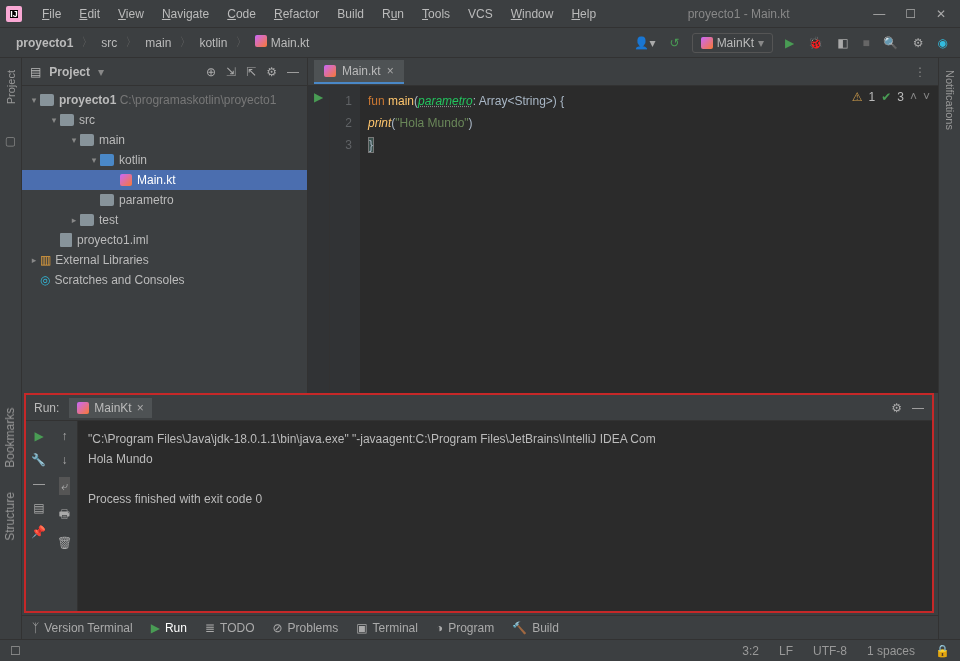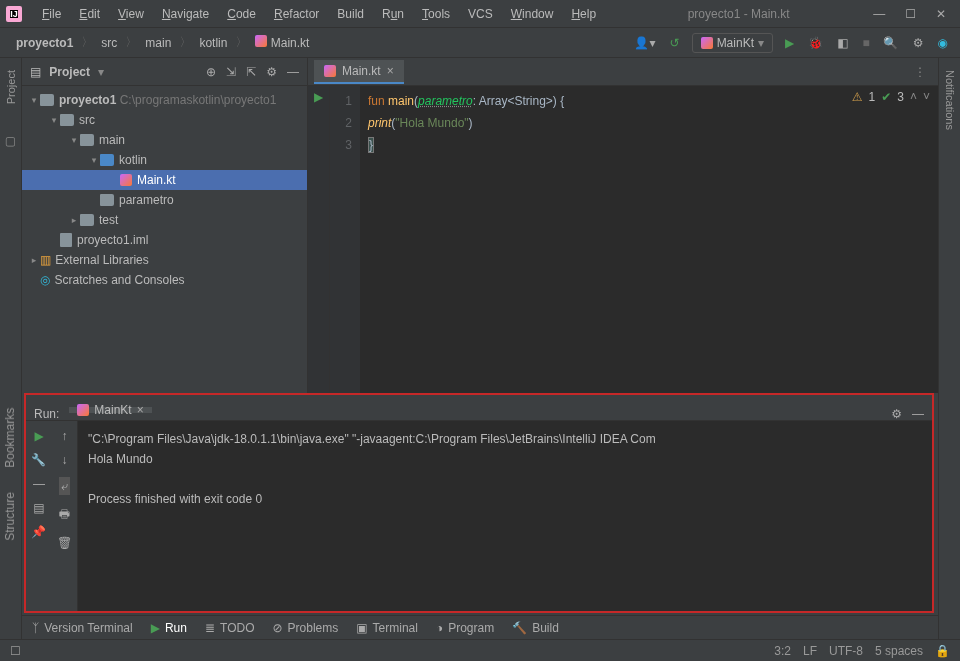--- a/index.html
+++ b/index.html
@@ -52,33 +52,33 @@
 .kw{color:#cc7832}
 .fn{color:#ffc66d}
 .param{color:#22c55e;font-style:italic;text-decoration:underline dotted #888}
 .type{color:#a9b7c6}
 .str{color:#6a8759}
 .brace{color:#a9b7c6}
 .caret-brace{background:#3b514d;border:1px solid #787878}
 .indicators{position:absolute;top:4px;right:8px;display:flex;gap:6px;font-size:11px;align-items:center}
 .right-gutter{width:22px;background:#3c3f41;border-left:1px solid #323232;writing-mode:vertical-rl;display:flex;align-items:center;padding-top:12px}
 .run-panel{height:220px;background:#2b2b2b;border:2px solid #c62828;display:flex;flex-direction:column;margin:0 4px 2px 2px}
-.run-header{height:26px;background:#3c3f41;border-bottom:1px solid #323232;display:flex;padding:12px 8px;gap:10px}
+.run-header{height:26px;background:#3c3f41;border-bottom:1px solid #323232;display:flex;align-items:center;padding:12px 8px;gap:10px}
 .run-header .title{font-weight:normal}
 .run-config-tab{background:#4e5254;padding:3px 8px;display:flex;align-items:center;gap:5px}
 .run-header-right{margin-left:auto;display:flex;gap:10px;color:#aaa}
 .run-body{flex:1;display:flex}
 .run-left-tools{width:26px;background:#3c3f41;display:flex;flex-direction:column;align-items:center;gap:10px;padding-top:8px;color:#aaa}
 .run-left-tools2{width:26px;background:#3c3f41;display:flex;flex-direction:column;align-items:center;gap:10px;padding-top:8px;color:#aaa;border-right:1px solid #323232}
 .console{flex:1;padding:8px 10px;font-family:Consolas,monospace;font-size:13px;line-height:20px;color:#bbb;white-space:pre;overflow:hidden}
 .bottom-tabs{height:24px;background:#3c3f41;border-top:1px solid #323232;display:flex;align-items:center;padding:0 10px;gap:18px}
 .btab{display:flex;align-items:center;gap:5px;cursor:pointer;color:#aaa}
 .btab.active{color:#fff}
 .statusbar{height:22px;background:#3c3f41;border-top:1px solid #323232;display:flex;align-items:center;padding:0 10px;font-size:11px;color:#999}
-.status-right{margin-left:auto;display:flex;gap:12px}
+.status-right{margin-left:auto;display:flex;gap:20px}
 .play-tri{color:#499c54}
 .bug{color:#499c54}
 </style>
 </head>
 <body>
 
 <div class="titlebar">
   <div class="logo">IJ</div>
   <div class="menubar">
     <div class="menuitem"><span class="u">F</span>ile</div>
@@ -311,16 +311,16 @@
   <span>Structure</span>
   <span>Bookmarks</span>
 </div>
 
 <div class="statusbar">
   <span style="margin-right:8px">☐</span>
   <div class="status-right">
     <span>3:2</span>
     <span>LF</span>
     <span>UTF-8</span>
-    <span>5 spaces</span>
+    <span>1 spaces</span>
     <span>🔒</span>
   </div>
 </div>
 
 </body></html>

